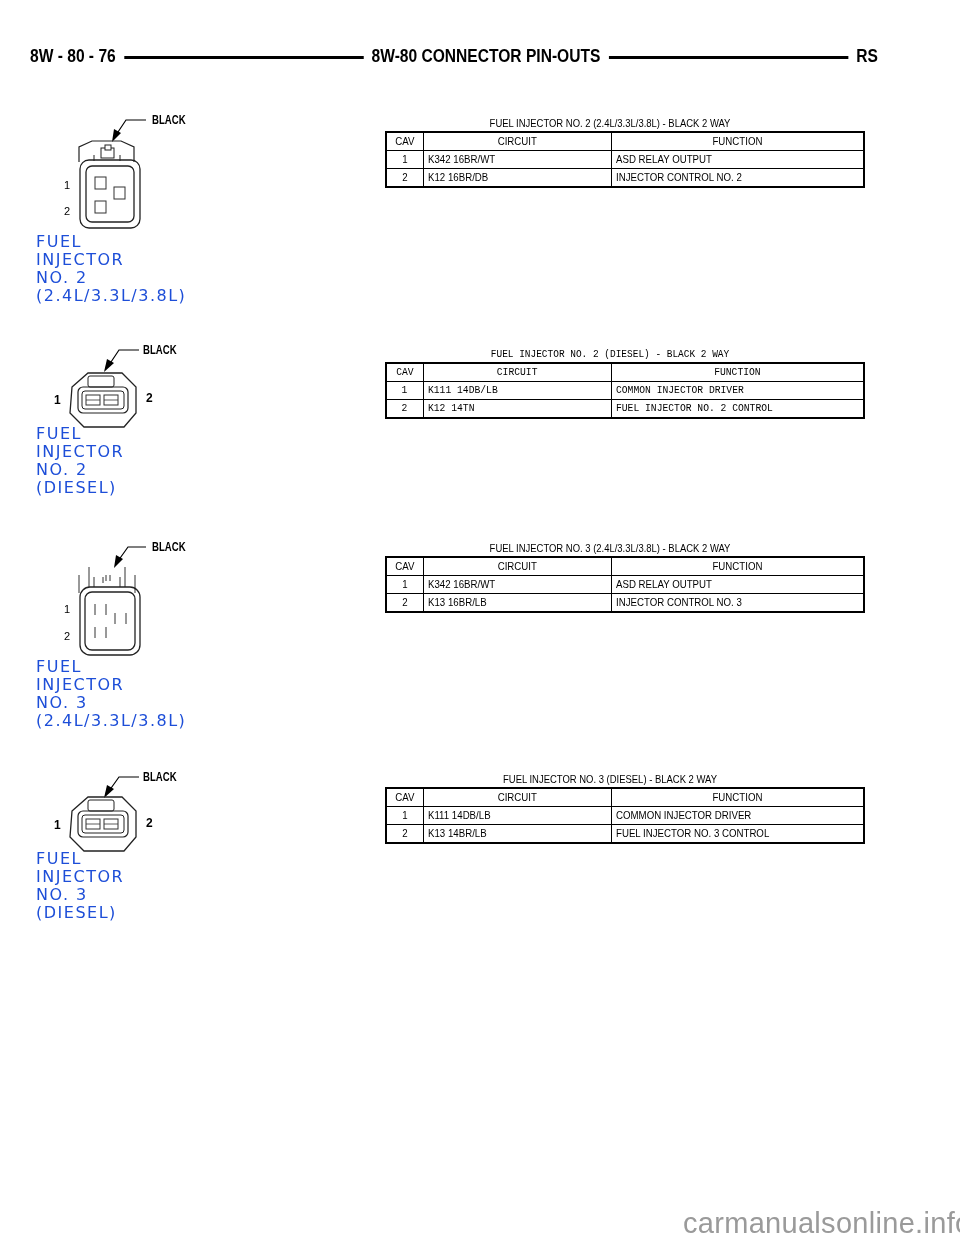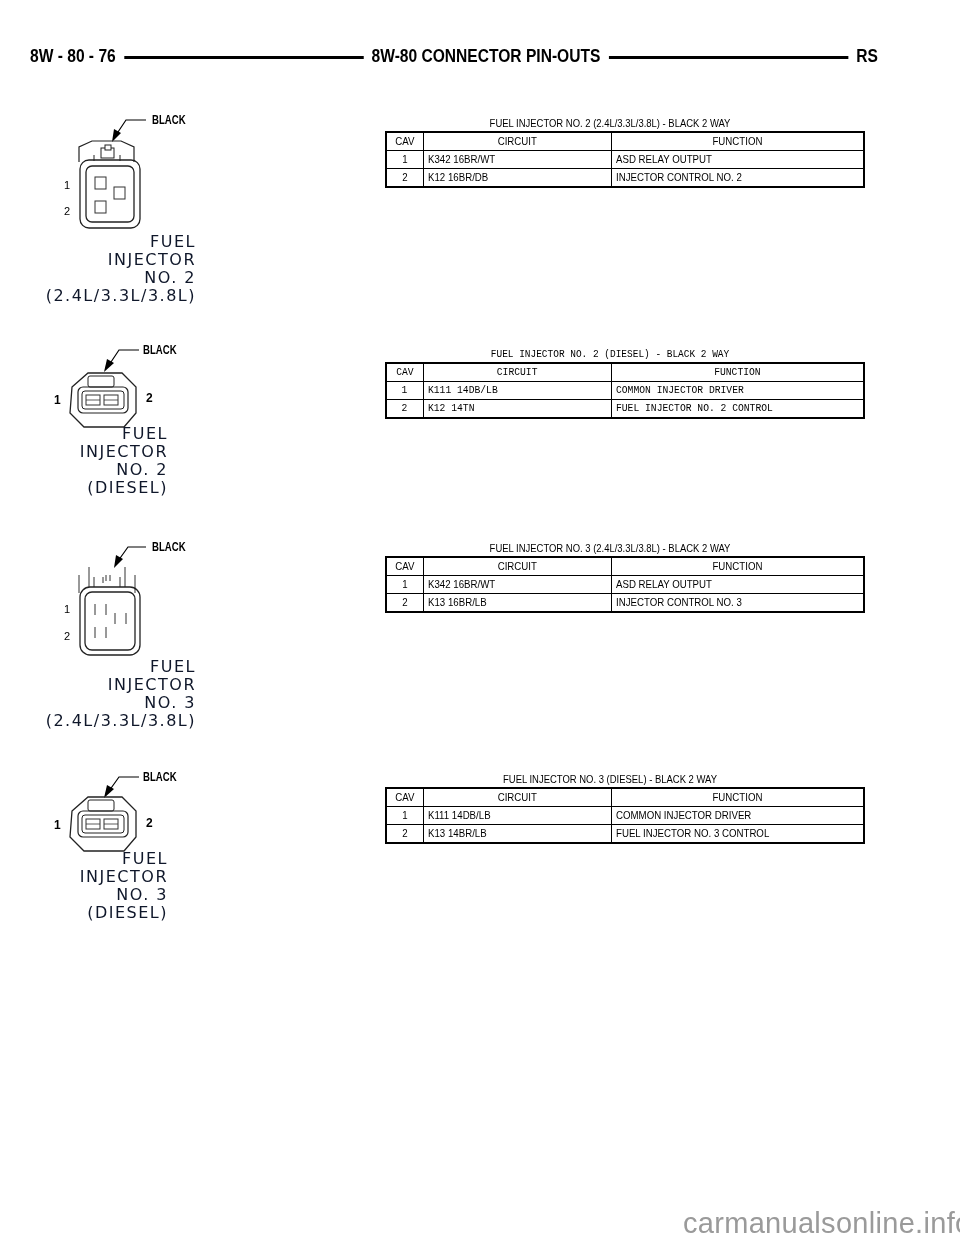--- a/index.html
+++ b/index.html
@@ -18,22 +18,22 @@
     .page-header .rule {
       flex: 1; height: 0; border-top: 3px solid #000; margin: 2px 10px 0 10px;
     }
     .page-header .left, .page-header .center, .page-header .right { white-space: nowrap; }
 
     .connector {
       position: absolute; left: 36px; width: 170px;
     }
     .connector svg { display: block; }
     .conn-label {
-      position: absolute; text-align: right; font-family: "DejaVu Sans", sans-serif;
-      font-size: 16px; line-height: 18px; letter-spacing: 1.5px; color: #0f172a;
+      position: absolute; text-align: left; font-family: "DejaVu Sans", sans-serif;
+      font-size: 16px; line-height: 18px; letter-spacing: 1.5px; color: #1d4ed8;
       white-space: nowrap;
     }
     .black-label {
       position: absolute; font-weight: bold; font-size: 12px;
       font-family: "Liberation Sans", sans-serif;
       transform: scaleX(0.8); transform-origin: left center;
     }
     .pin-label {
       position: absolute; font-size: 11px; font-family: "Liberation Sans", sans-serif;
     }

